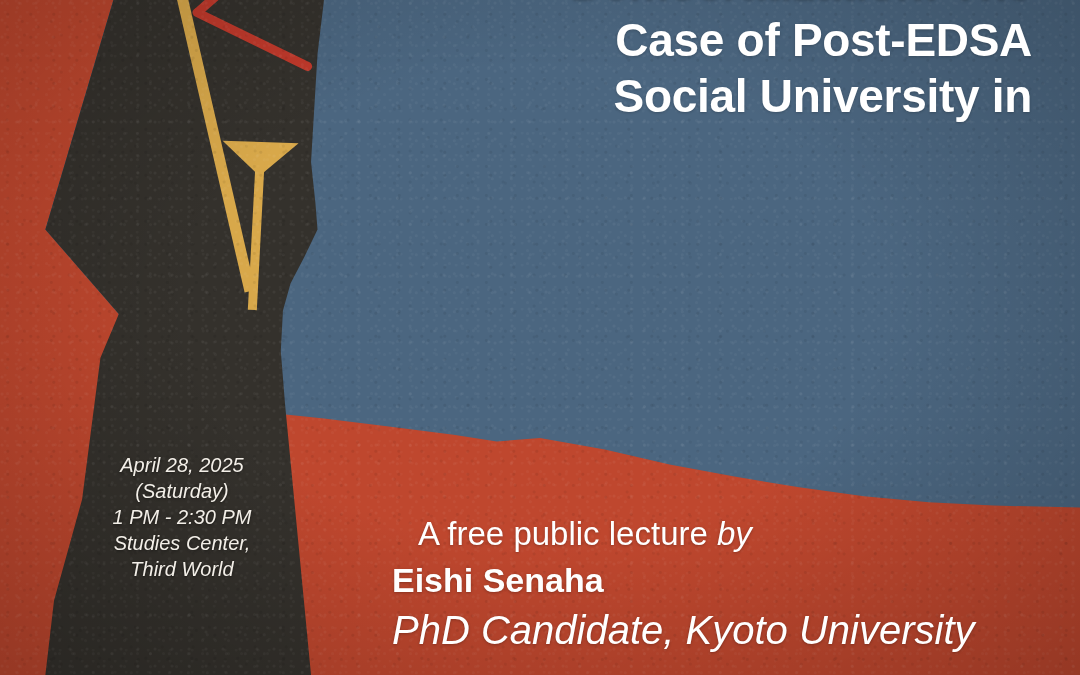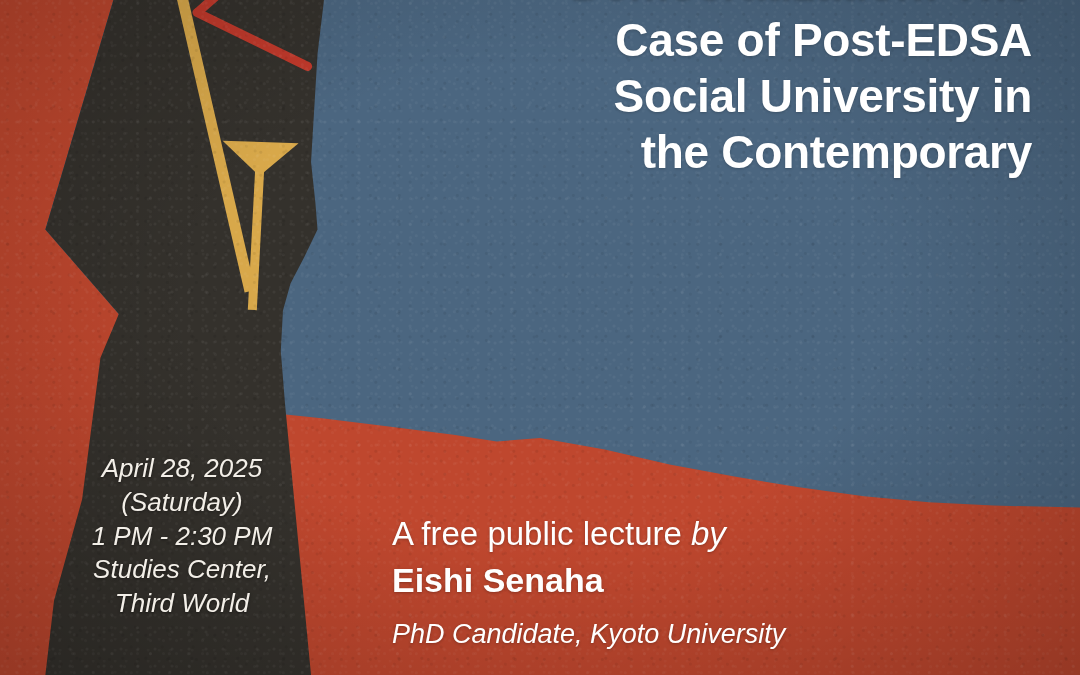--- a/index.html
+++ b/index.html
@@ -141,55 +141,54 @@
   .title .line { display: block; white-space: nowrap; }
 
   .datetime {
     position: absolute;
     left: 62px;
     top: 452px;
     width: 240px;
     text-align: center;
     color: #f3efe8;
     font-style: italic;
-    font-size: 26px;
+    font-size: 20px;
     line-height: 1.30;
     text-shadow: 0 1px 3px rgba(0,0,0,.45);
   }
   .datetime .line { display: block; white-space: nowrap; }
 
   .speaker {
     position: absolute;
     left: 392px;
     top: 513px;
     color: #ffffff;
     text-shadow: 0 1px 3px rgba(0,0,0,.25);
   }
   .speaker .lecture-by {
     display: block;
     font-size: 33px;
     font-style: italic;
     line-height: 1.30;
     white-space: nowrap;
   }
-  .speaker .lecture-by .lead { font-style: normal; }
+  .speaker .lecture-by .lead { font-style: normal; margin-left: 26px; }
   .speaker .name {
     display: block;
     font-size: 34px;
     font-weight: bold;
     line-height: 1.42;
     white-space: nowrap;
   }
   .speaker .affiliation {
     display: block;
-    font-size: 27px;
+    font-size: 40px;
     font-style: italic;
     line-height: 1.30;
     white-space: nowrap;
-    margin-top: 13px;
   }
 </style>
 </head>
 <body>
 
 <div id="poster">
 
   <div class="plate blue-field"></div>
   <div class="plate red-lower"></div>
   <div class="plate red-upper-wedge"></div>
@@ -203,21 +202,20 @@
     <div class="sleeve-cuff-b"></div>
   </div>
 
   <div class="grain"></div>
   <div class="vignette"></div>
 
   <div class="title">
     <span class="line">Democratization: The</span>
     <span class="line">Case of Post-EDSA</span>
     <span class="line">Social University in</span>
-    <span class="line">the Contemporary</span>
   </div>
 
   <div class="datetime">
     <span class="line">April 28, 2025</span>
     <span class="line">(Saturday)</span>
     <span class="line">1 PM - 2:30 PM</span>
     <span class="line">Studies Center,</span>
     <span class="line">Third World</span>
   </div>
 

